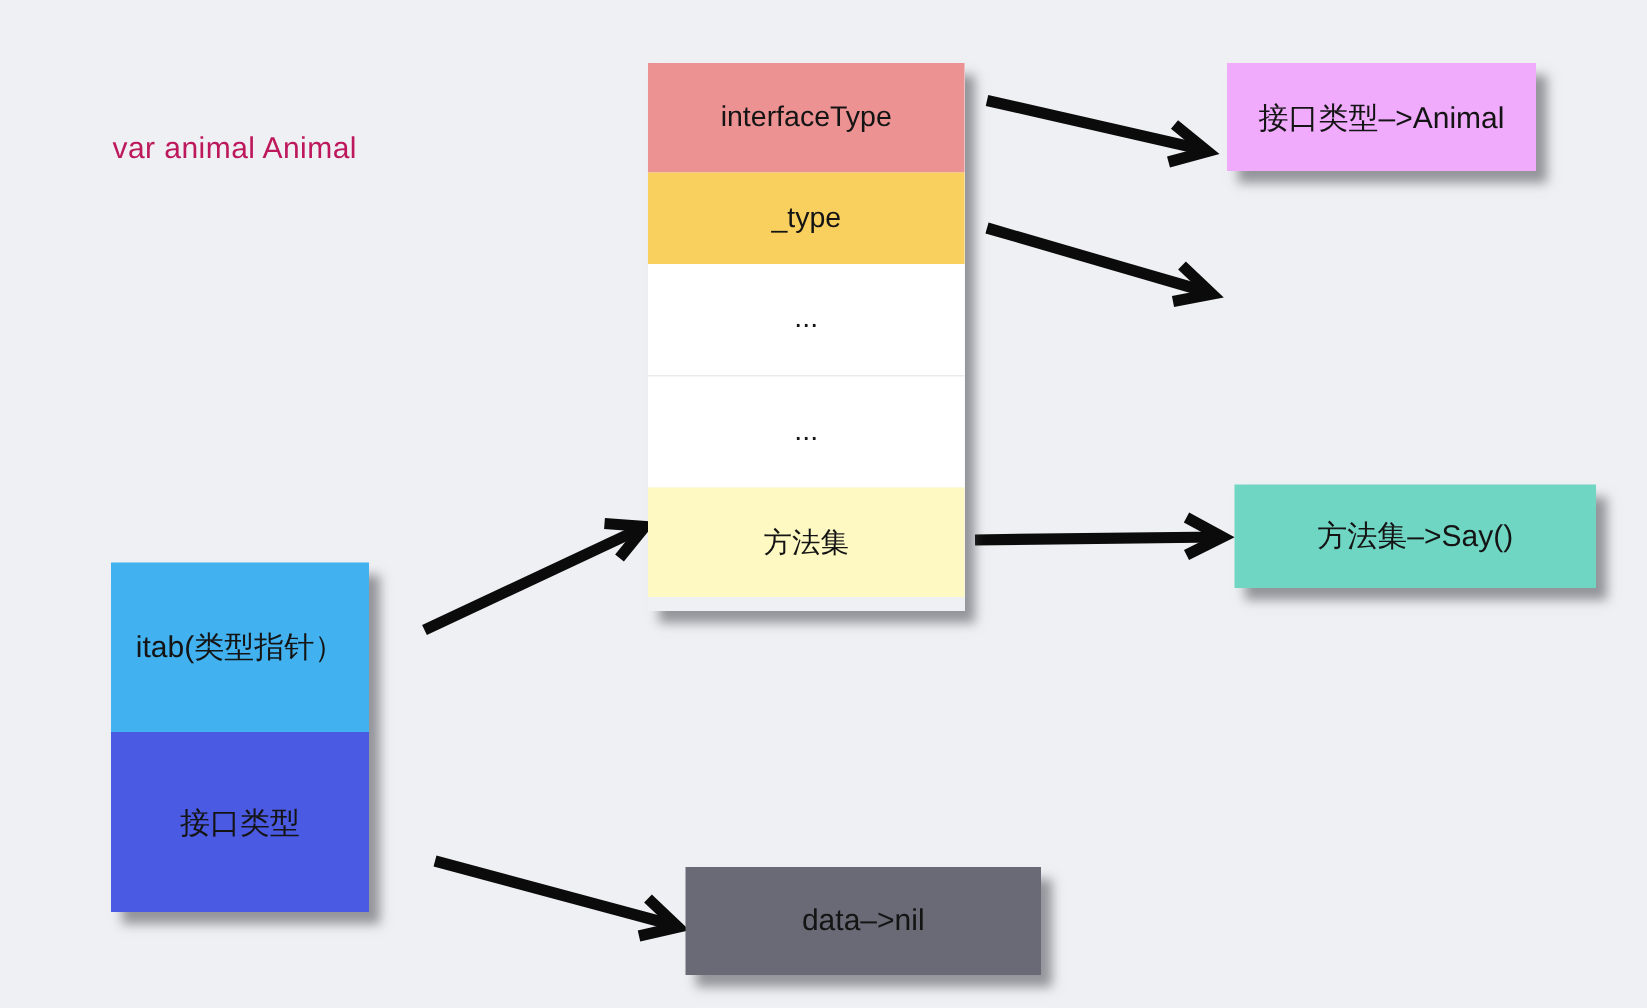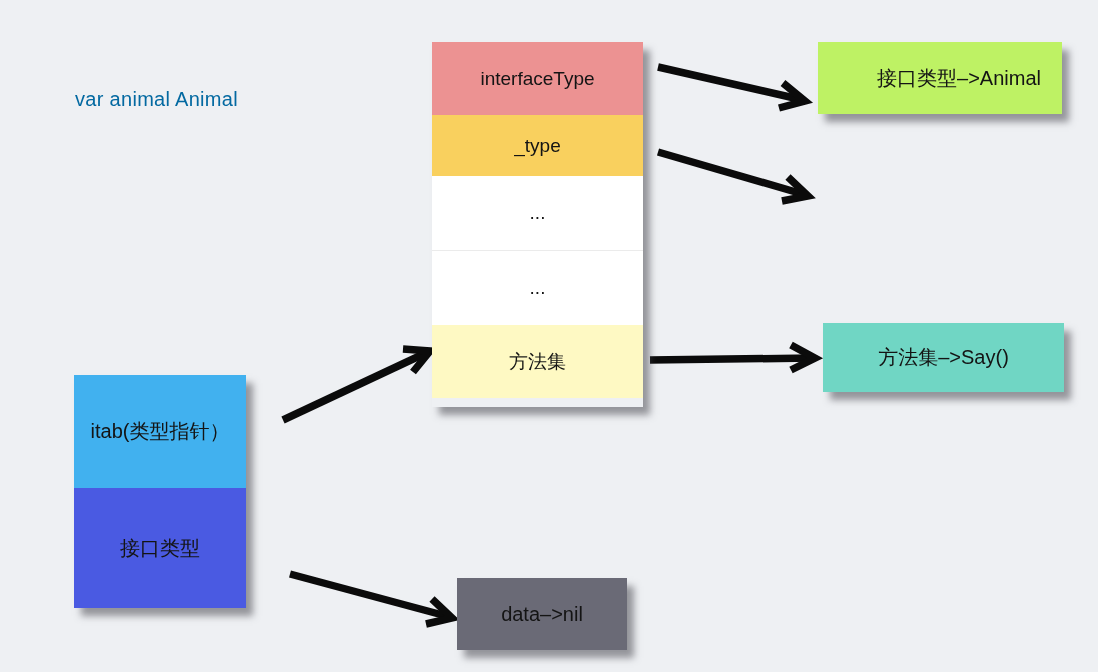--- a/index.html
+++ b/index.html
@@ -29,21 +29,21 @@
   .arrow-head {
     stroke: #0b0b0b;
     stroke-width: 7.5;
     fill: none;
     stroke-linejoin: miter;
   }
   .var-label {
     position: absolute;
     left: 75px; top: 88px;
     font-size: 20px;
-    color: #0369a1;
+    color: #be185d;
     letter-spacing: 0.3px;
     white-space: nowrap;
   }
   .box {
     position: absolute;
     box-shadow: 7px 8px 7px rgba(75,75,82,0.55);
     display: flex;
     flex-direction: column;
   }
   .row {
@@ -73,21 +73,21 @@
     display: flex;
     align-items: center;
     justify-content: center;
     font-size: 20px;
     color: #141414;
     white-space: nowrap;
   }
   .note-1 { left: 818px; top: 42px;  width: 206px; height: 72px; }
   .note-2 { left: 818px; top: 178px; width: 206px; height: 66px; }
   .note-3 { left: 823px; top: 323px; width: 241px; height: 69px; }
-  .note-4 { left: 457px; top: 578px; width: 170px; height: 72px; }
+  .note-4 { left: 457px; top: 578px; width: 237px; height: 72px; }
 </style>
 </head>
 <body>
 
 <div class="diagram">
 
   <svg class="arrows" viewBox="0 0 1098 672">
     <g>
       <line class="arrow-line" x1="658" y1="67" x2="803" y2="100"></line>
       <polyline class="arrow-head" points="783,83 805,101 779,108"></polyline>
@@ -118,17 +118,17 @@
     <div class="row" style="background: rgb(255, 255, 255);">...</div>
     <div class="row" style="background: rgb(255, 255, 255);">...</div>
     <div class="row" style="background: #fef9c3;">方法集</div>
   </div>
 
   <div class="box iface">
     <div class="row" style="background: rgb(65, 177, 239);">itab(类型指针）</div>
     <div class="row" style="background: rgb(74, 90, 226);">接口类型</div>
   </div>
 
-  <div class="note note-1" style="background: #bef264; padding-left: 38px;">接口类型–&gt;Animal</div>
+  <div class="note note-1" style="background: #f0abfc;">接口类型–&gt;Animal</div>
   <div class="note note-3" style="background: rgb(112, 214, 196);">方法集–&gt;Say()</div>
   <div class="note note-4" style="background: rgb(106, 106, 118);">data–&gt;nil</div>
 
 </div>
 
 </body></html>

